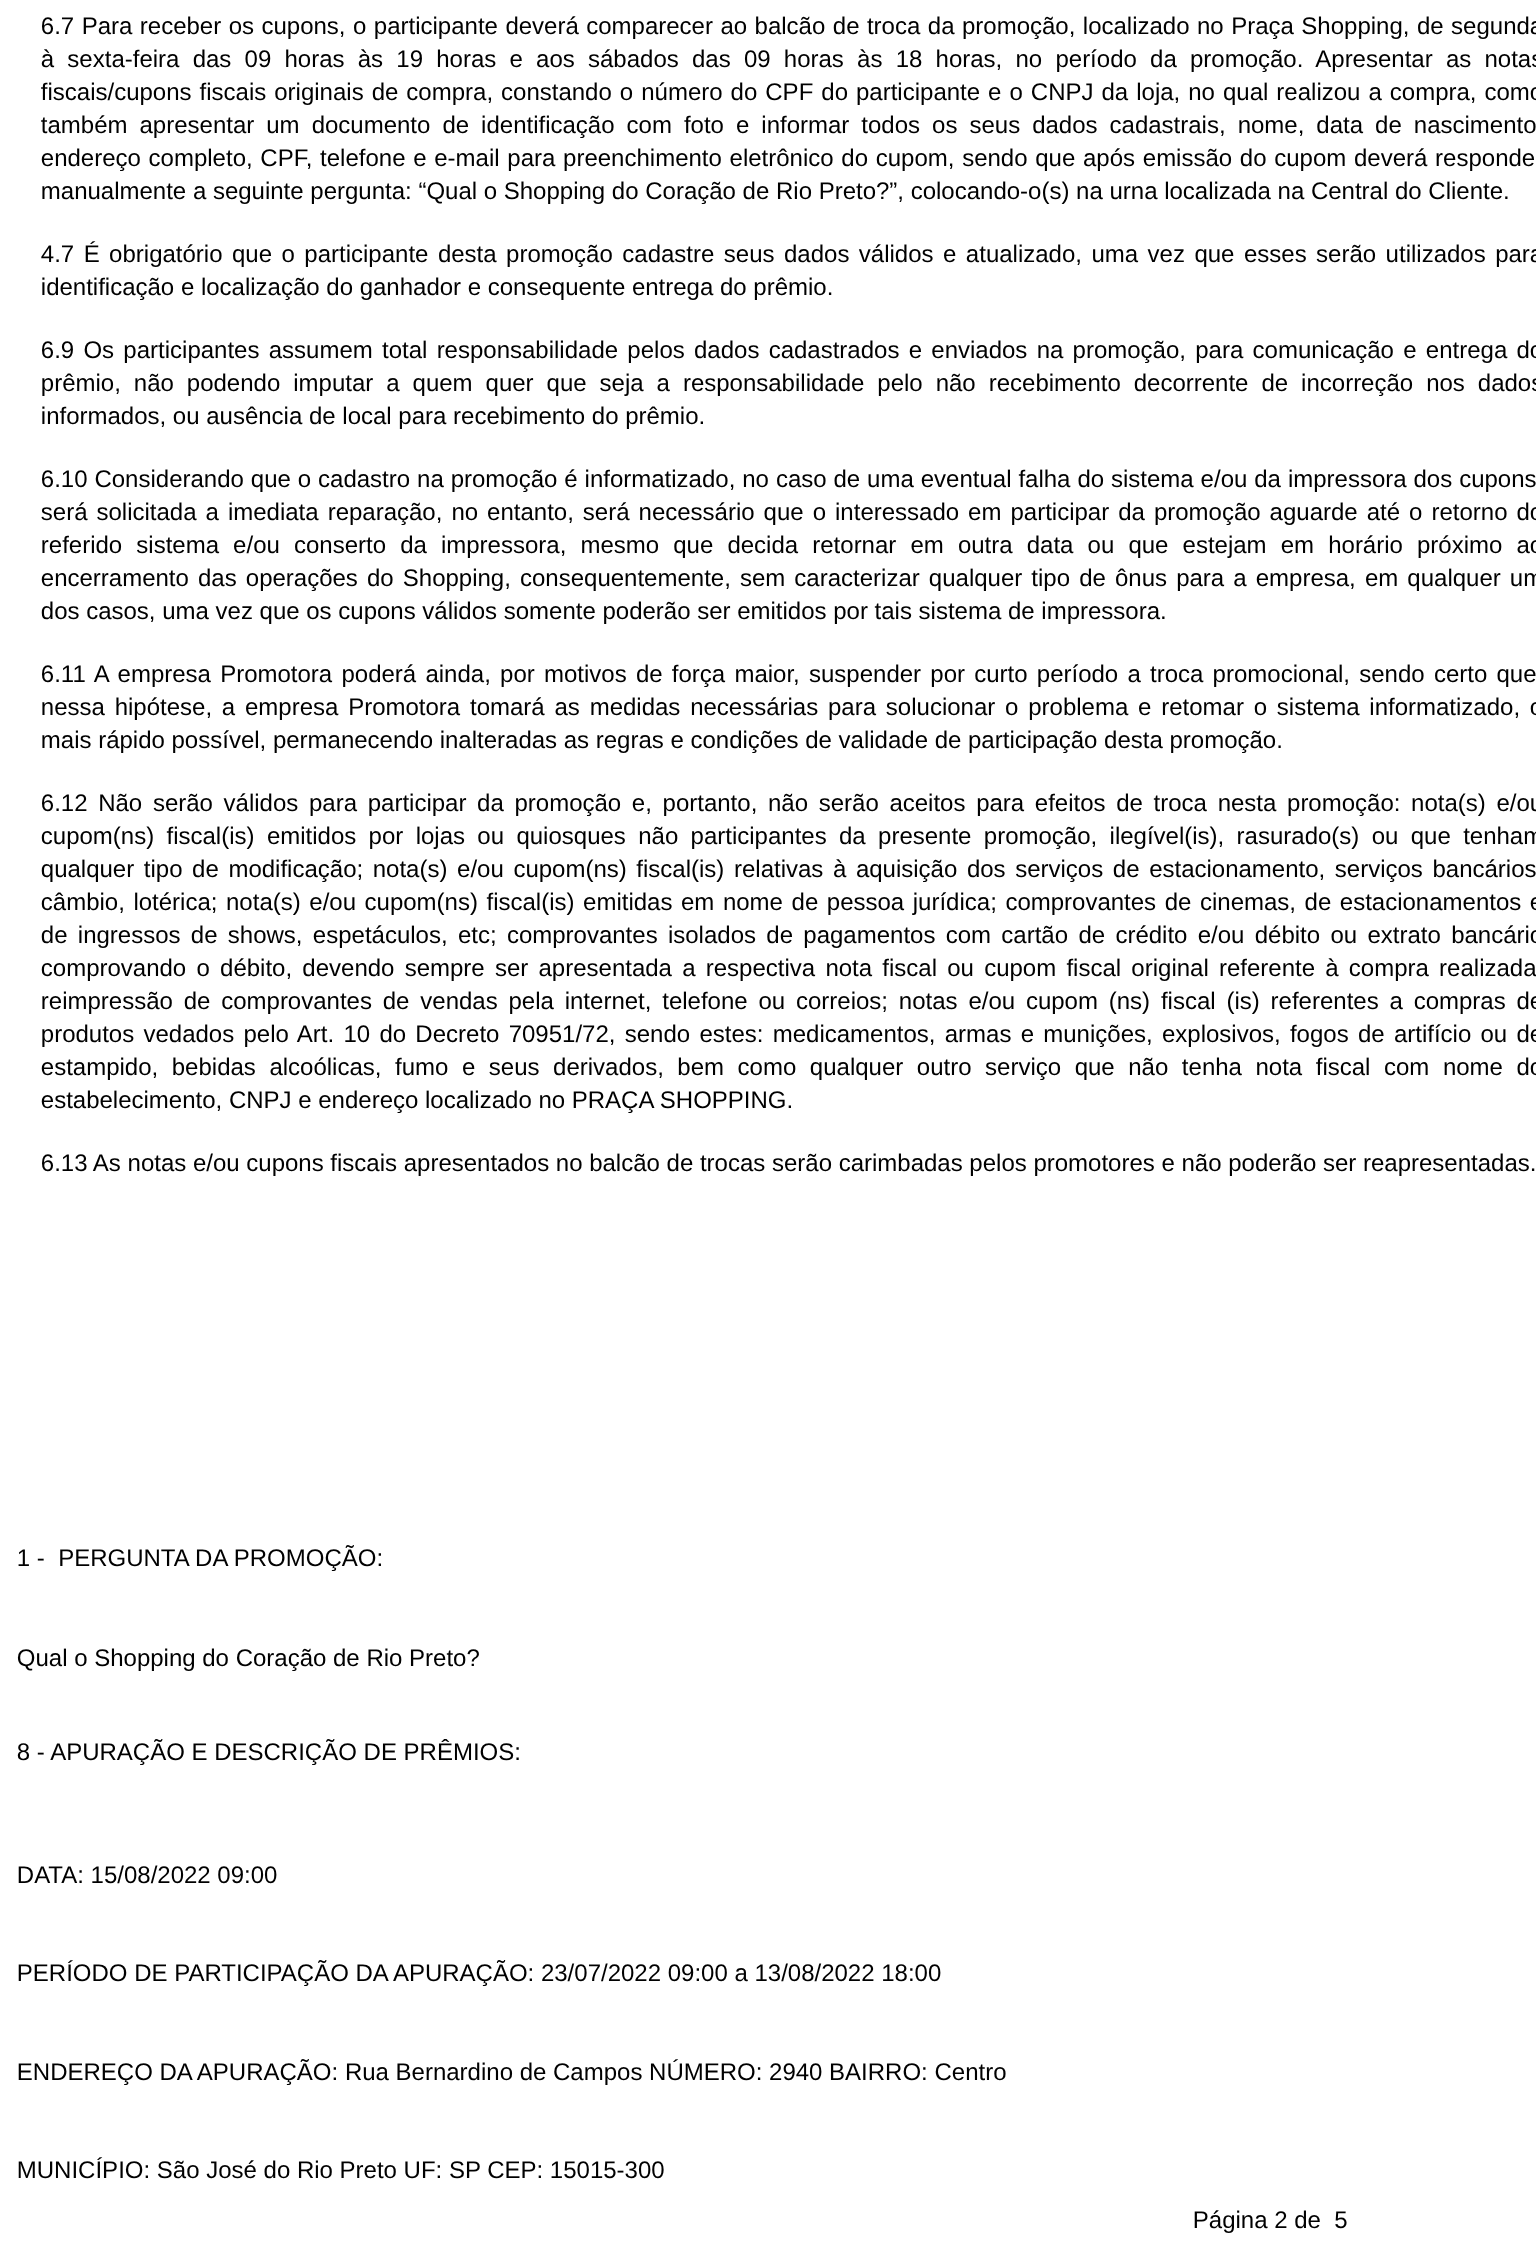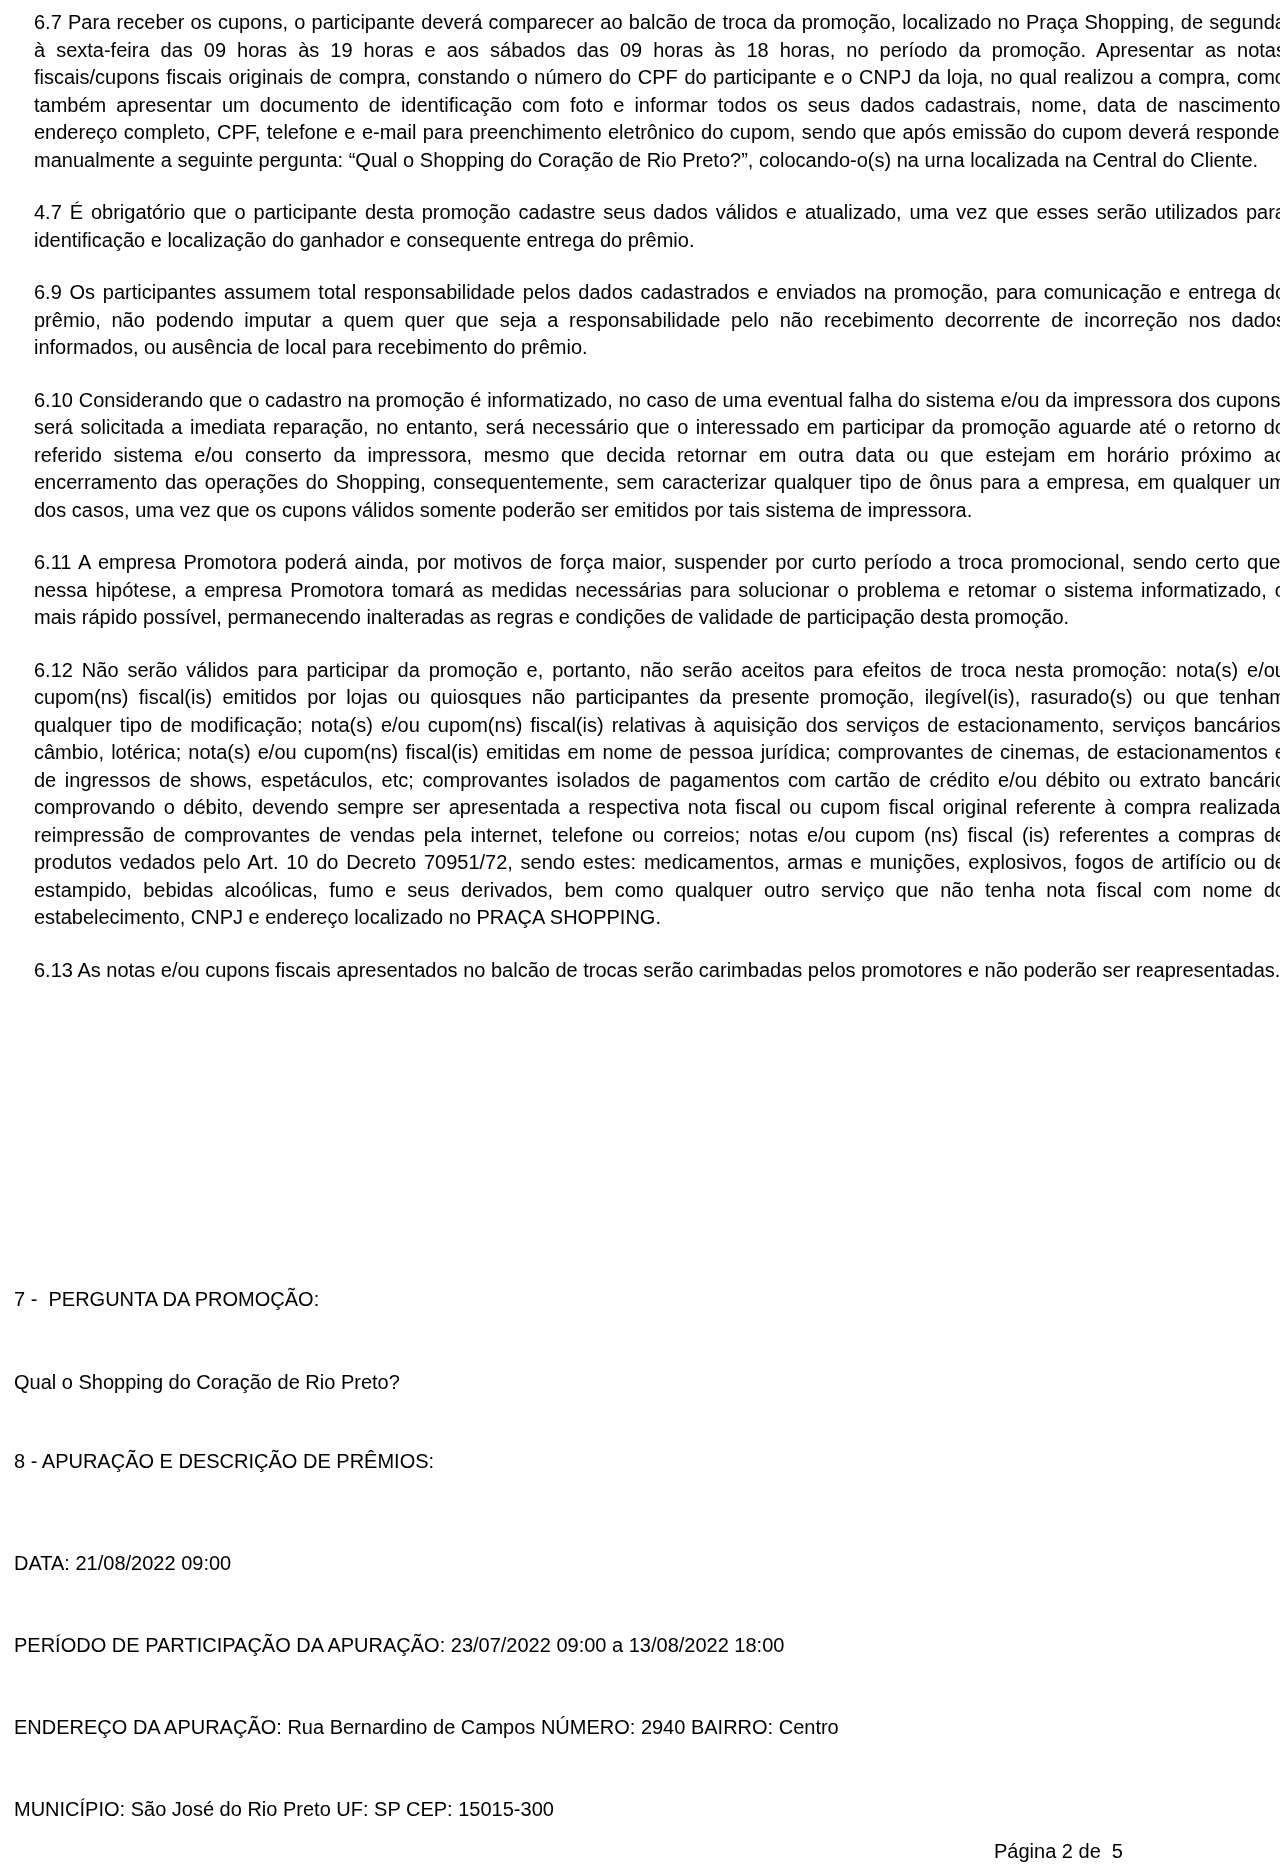--- a/index.html
+++ b/index.html
@@ -60,29 +60,29 @@
     <p>6.7 Para receber os cupons, o participante deverá comparecer ao balcão de troca da promoção, localizado no Praça Shopping, de segunda à sexta-feira das 09 horas às 19 horas e aos sábados das 09 horas às 18 horas, no período da promoção. Apresentar as notas fiscais/cupons fiscais originais de compra, constando o número do CPF do participante e o CNPJ da loja, no qual realizou a compra, como também apresentar um documento de identificação com foto e informar todos os seus dados cadastrais, nome, data de nascimento, endereço completo, CPF, telefone e e-mail para preenchimento eletrônico do cupom, sendo que após emissão do cupom deverá responder manualmente a seguinte pergunta: “Qual o Shopping do Coração de Rio Preto?”, colocando-o(s) na urna localizada na Central do Cliente.</p>
     <p>4.7 É obrigatório que o participante desta promoção cadastre seus dados válidos e atualizado, uma vez que esses serão utilizados para identificação e localização do ganhador e consequente entrega do prêmio.</p>
     <p>6.9 Os participantes assumem total responsabilidade pelos dados cadastrados e enviados na promoção, para comunicação e entrega do prêmio, não podendo imputar a quem quer que seja a responsabilidade pelo não recebimento decorrente de incorreção nos dados informados, ou ausência de local para recebimento do prêmio.</p>
     <p>6.10 Considerando que o cadastro na promoção é informatizado, no caso de uma eventual falha do sistema e/ou da impressora dos cupons, será solicitada a imediata reparação, no entanto, será necessário que o interessado em participar da promoção aguarde até o retorno do referido sistema e/ou conserto da impressora, mesmo que decida retornar em outra data ou que estejam em horário próximo ao encerramento das operações do Shopping, consequentemente, sem caracterizar qualquer tipo de ônus para a empresa, em qualquer um dos casos, uma vez que os cupons válidos somente poderão ser emitidos por tais sistema de impressora.</p>
     <p>6.11 A empresa Promotora poderá ainda, por motivos de força maior, suspender por curto período a troca promocional, sendo certo que, nessa hipótese, a empresa Promotora tomará as medidas necessárias para solucionar o problema e retomar o sistema informatizado, o mais rápido possível, permanecendo inalteradas as regras e condições de validade de participação desta promoção.</p>
     <p>6.12 Não serão válidos para participar da promoção e, portanto, não serão aceitos para efeitos de troca nesta promoção: nota(s) e/ou cupom(ns) fiscal(is) emitidos por lojas ou quiosques não participantes da presente promoção, ilegível(is), rasurado(s) ou que tenham qualquer tipo de modificação; nota(s) e/ou cupom(ns) fiscal(is) relativas à aquisição dos serviços de estacionamento, serviços bancários, câmbio, lotérica; nota(s) e/ou cupom(ns) fiscal(is) emitidas em nome de pessoa jurídica; comprovantes de cinemas, de estacionamentos e de ingressos de shows, espetáculos, etc; comprovantes isolados de pagamentos com cartão de crédito e/ou débito ou extrato bancário comprovando o débito, devendo sempre ser apresentada a respectiva nota fiscal ou cupom fiscal original referente à compra realizada; reimpressão de comprovantes de vendas pela internet, telefone ou correios; notas e/ou cupom (ns) fiscal (is) referentes a compras de produtos vedados pelo Art. 10 do Decreto 70951/72, sendo estes: medicamentos, armas e munições, explosivos, fogos de artifício ou de estampido, bebidas alcoólicas, fumo e seus derivados, bem como qualquer outro serviço que não tenha nota fiscal com nome do estabelecimento, CNPJ e endereço localizado no PRAÇA SHOPPING.</p>
     <p>6.13 As notas e/ou cupons fiscais apresentados no balcão de trocas serão carimbadas pelos promotores e não poderão ser reapresentadas.</p>
   </div>
 
   <div class="sec7">
-    <div>7 -  PERGUNTA DA PROMOÇÃO:</div>
+    <div>1 -  PERGUNTA DA PROMOÇÃO:</div>
     <div>Qual o Shopping do Coração de Rio Preto?</div>
   </div>
 
   <div class="sec8">
     <div>8 - APURAÇÃO E DESCRIÇÃO DE PRÊMIOS:</div>
 
     <div class="sec8-details">
-      <div>DATA: 21/08/2022 09:00</div>
+      <div>DATA: 15/08/2022 09:00</div>
       <div>PERÍODO DE PARTICIPAÇÃO DA APURAÇÃO: 23/07/2022 09:00 a 13/08/2022 18:00</div>
       <div>ENDEREÇO DA APURAÇÃO: Rua Bernardino de Campos NÚMERO: 2940 BAIRRO: Centro</div>
       <div>MUNICÍPIO: São José do Rio Preto UF: SP CEP: 15015-300</div>
       
     </div>
 
   </div>
 
   <div class="footer">Página 2 de  5</div>
 

